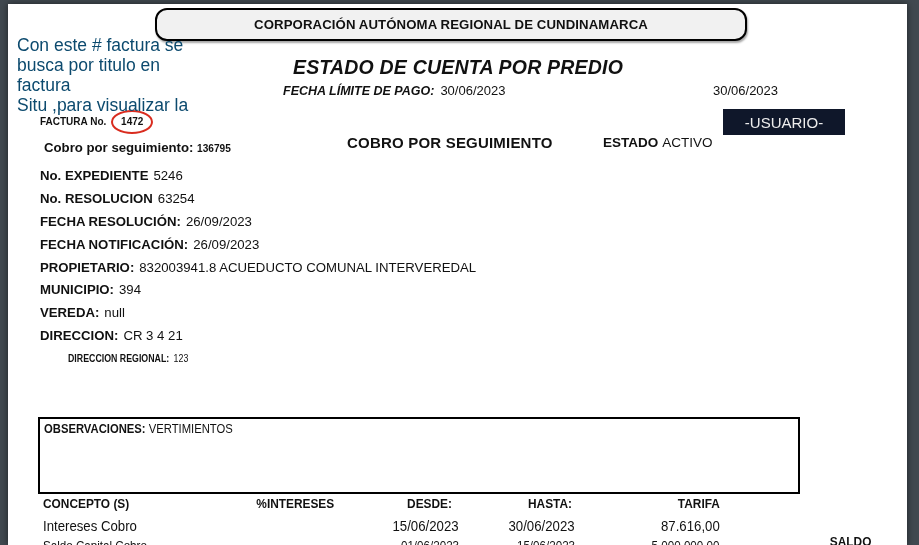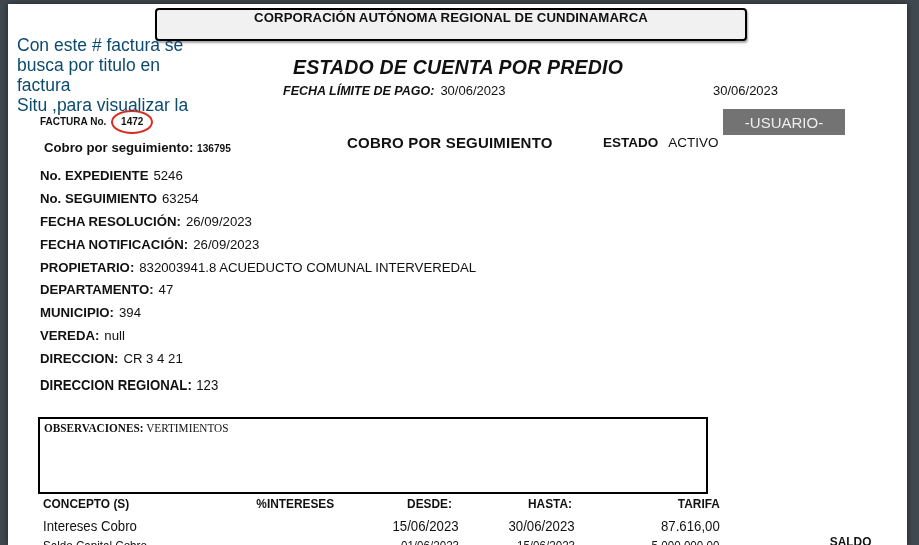--- a/index.html
+++ b/index.html
@@ -13,24 +13,24 @@
     position:absolute; left:8px; top:4px; width:899px; height:541px;
     background:#ffffff; color:#111;
     box-shadow:0 0 7px rgba(0,0,0,0.55);
     overflow:hidden;
   }
   .abs { position:absolute; }
 
   
   .org-box {
     left:147px; top:4px; width:592px; height:33px;
-    border:2px solid #000; border-radius:4px;
+    border:2px solid #000; border-radius:12px;
     background:#f1f1f1;
     box-shadow:1px 2px 2px rgba(0,0,0,0.35);
-    display:flex; align-items:flex-start; justify-content:center;
+    display:flex; align-items:center; justify-content:center;
     font-size:13.2px; font-weight:bold; letter-spacing:0.1px;
   }
 
   
   .annotation {
     left:9px; top:31px; width:220px;
     color:#0c4a6e; font-size:17.5px; line-height:20px;
     z-index:5;
   }
 
@@ -48,46 +48,45 @@
   .factura-num {
     display:inline-block;
     border:2px solid #d92c1f; border-radius:50%;
     padding:4px 8px 5px; margin:-6px -7px -7px 2px;
   }
 
   .section-title { left:339px; top:114px; font-size:15px; font-weight:bold; letter-spacing:0.2px;margin-top:16px; }
 
   .usuario-box {
     left:715px; top:105px; width:122px; height:26px;
-    background:#737373; color:#ededed;
+    background:#0f172a; color:#ededed;
     display:flex; align-items:center; justify-content:center;
     font-size:15px;
   }
 
   .cobro-line { left:36px; top:136px; font-size:13.2px; font-weight:bold; }
   .cobro-line .val { font-size:11.5px; margin-left:4px; }
 
   .estado-line { left:595px; top:131px; font-size:13.5px; }
   .estado-line .lbl { font-weight:bold; }
-  .estado-line .val { margin-left:10px; }
+  .estado-line .val { margin-left:4px; }
 
   .fields { left:32px; top:164px; width:700px; }
   .field-line { height:22.9px; font-size:13.2px; white-space:nowrap; }
   .field-line .lbl { font-weight:bold; }
   .field-line .val { margin-left:5px; }
-  .field-line.small { font-size:15px; padding-top:2px; }
+  .field-line.small { font-size:10px; padding-top:2px;margin-left:28px; }
 
   .narrow  { display:inline-block; transform:scaleX(0.88); transform-origin:0 50%; white-space:nowrap; }
   .narrowC { display:inline-block; transform:scaleX(0.88); transform-origin:50% 50%; white-space:nowrap; }
 
   .obs-box {
-    left:30px; top:413px; width:670px; height:77px;
+    left:30px; top:413px; width:762px; height:77px;
     border:2px solid #000; padding:2px 4px;
     font-size:12.8px;
-    font-family:Liberation Serif, serif;
   }
   .obs-box .lbl { font-weight:bold; }
 
   .table { left:30px; top:492px; width:836px; }
   .trow { display:flex; position:absolute; width:836px; }
   .trow.head { top:0; font-weight:bold; font-size:13.5px;gap:16px; }
   .trow.r0 { top:21px; font-size:15px; }
   .trow.r1 { top:42px; font-size:13.2px; }
   .tc { text-align:right; }
   .tc.c0 { width:215px; text-align:left; padding-left:5px; }
@@ -138,33 +137,30 @@
 
   <div class="abs estado-line">
     <span class="lbl">ESTADO</span><span class="val">ACTIVO</span>
   </div>
 
   <div class="abs fields">
     <div class="field-line">
       <span class="lbl">No. EXPEDIENTE</span><span class="val">5246</span>
     </div>
     <div class="field-line">
-      <span class="lbl">No. SEGUIMIENTO</span><span class="val">63254</span>
+      <span class="lbl">No. RESOLUCION</span><span class="val">63254</span>
     </div>
     <div class="field-line">
       <span class="lbl">FECHA RESOLUCIÓN:</span><span class="val">26/09/2023</span>
     </div>
     <div class="field-line">
       <span class="lbl">FECHA NOTIFICACIÓN:</span><span class="val">26/09/2023</span>
     </div>
     <div class="field-line">
       <span class="lbl">PROPIETARIO:</span><span class="val">832003941.8 ACUEDUCTO COMUNAL INTERVEREDAL</span>
-    </div>
-    <div class="field-line">
-      <span class="lbl">DEPARTAMENTO:</span><span class="val">47</span>
     </div>
     <div class="field-line">
       <span class="lbl">MUNICIPIO:</span><span class="val">394</span>
     </div>
     <div class="field-line">
       <span class="lbl">VEREDA:</span><span class="val">null</span>
     </div>
     <div class="field-line">
       <span class="lbl">DIRECCION:</span><span class="val">CR 3 4 21</span>
     </div>

